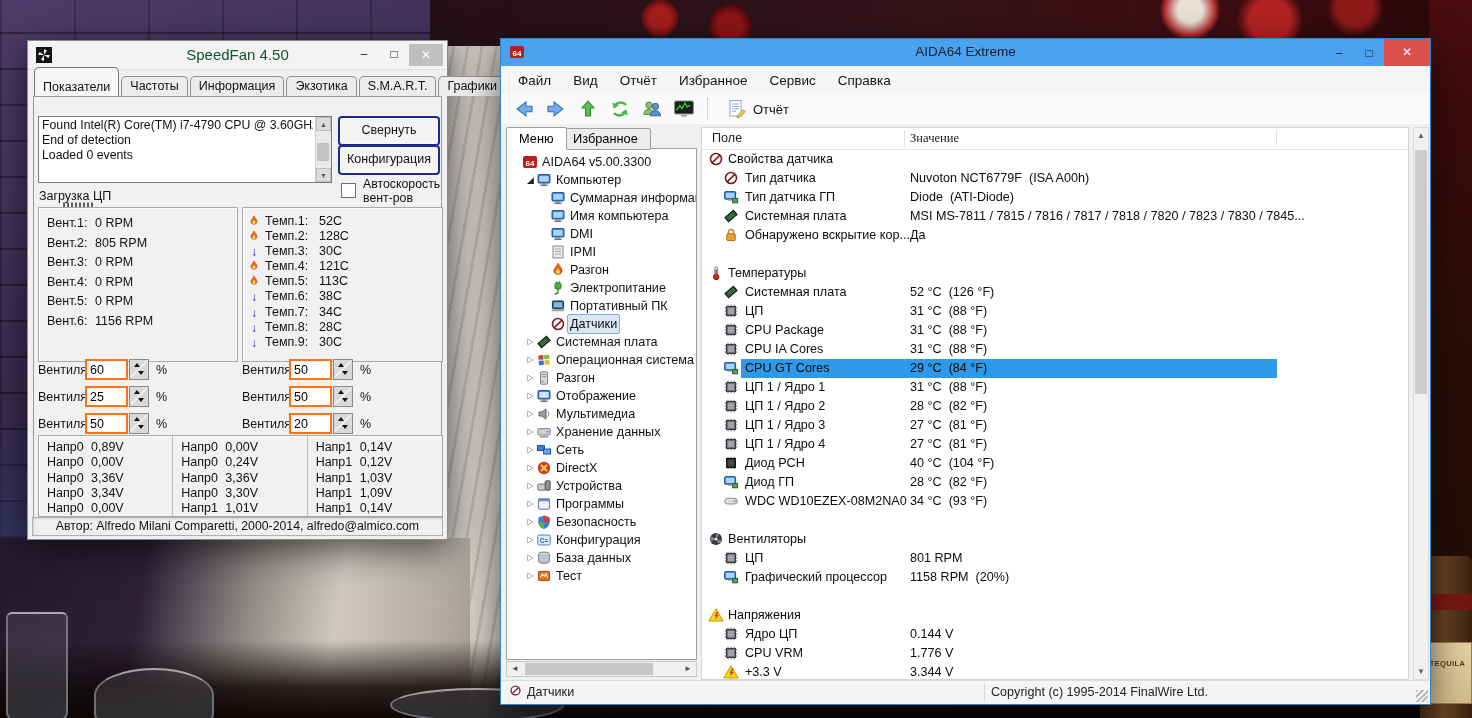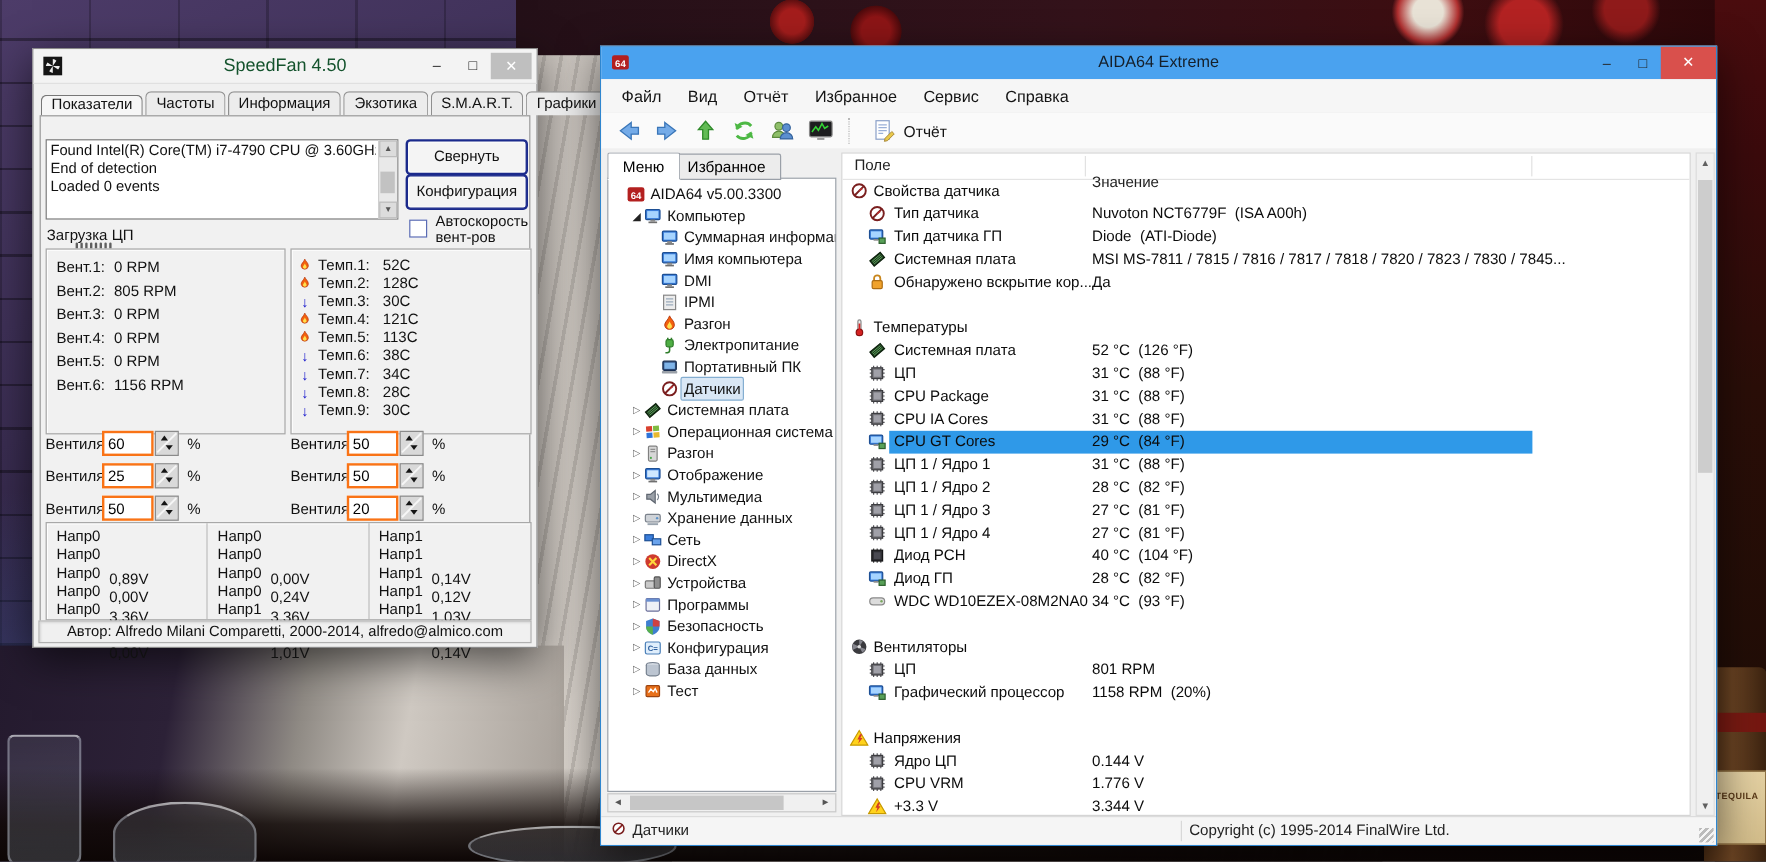--- a/index.html
+++ b/index.html
@@ -53,21 +53,21 @@
   #speedfan{left:27px;top:40px;width:419px;height:498px;background:#f0f0f0;
     border:1px solid #8a8a8a;font-size:12.5px;color:#111;}
   #sf-titlebar{position:absolute;left:0;top:0;right:0;height:28px;background:#f3f3f3;border-bottom:1px solid #e0e0e0;}
   #sf-title{position:absolute;left:0;right:0;top:5px;text-align:center;font-size:15px;color:#14532d;}
   #sf-icon{position:absolute;left:8px;top:6px;}
   #sf-controls{position:absolute;right:4px;top:3px;display:flex;}
   #sf-close{width:34px;height:22px;background:#bfbfbf;color:#fff;font-size:12px;text-align:center;line-height:22px;}
   .sf-tabs{position:absolute;left:6px;top:32px;right:4px;height:23px;display:flex;align-items:flex-end;}
   .sf-tab{border:1px solid #8f8f8f;border-bottom:none;border-radius:5px 5px 0 0;background:#ececec;
     padding:2px 8px 3px;margin-right:2px;font-size:12.5px;white-space:nowrap;}
-  .sf-tab.active{background:#f6f6f6;padding-top:0;position:relative;top:1px;border-color:#777;}
+  .sf-tab.active{background:#f6f6f6;padding-top:12px;position:relative;top:1px;border-color:#777;}
   #sf-body{position:absolute;left:5px;top:55px;right:5px;height:421px;border:1px solid #9a9a9a;background:#f1f1f1;}
   #sf-log{position:absolute;left:4px;top:19px;width:292px;height:65px;background:#fff;border:1px solid #7a7a7a;}
   #sf-log .lines{position:absolute;left:3px;top:1px;right:18px;font-size:12.3px;line-height:15px;white-space:nowrap;overflow:hidden;}
   .vsb{position:absolute;right:0;top:0;bottom:0;width:15px;background:#e9e9e9;border-left:1px solid #cfcfcf;}
   .vsb .arr{position:absolute;left:0;width:15px;height:14px;background:#dcdcdc;color:#555;
      font-size:7px;text-align:center;line-height:14px;border:1px solid #bdbdbd;box-sizing:border-box;}
   .vsb .thumb{position:absolute;left:1px;width:12px;background:#c2c2c2;}
   .sf-btn{position:absolute;left:305px;width:98px;height:26px;background:#f4f4f4;
     border:1px solid #1b2a8c;border-radius:3px;box-shadow:inset 0 0 0 1px #fbfbfb, 0 0 0 1px #1b2a8c;
     text-align:center;line-height:24px;font-size:12.5px;}
@@ -89,21 +89,21 @@
   .darr{color:#1414cc;font-weight:bold;font-size:12px;}
   .sf-spin{position:absolute;display:flex;align-items:center;}
   .sf-spin .lbl{width:47px;overflow:hidden;white-space:nowrap;}
   .sf-spin input{width:36px;height:17px;border:2px solid #f97316;font:12.5px "Liberation Sans",sans-serif;padding:0 0 0 3px;background:#fff;}
   .sf-spin .btn{width:18px;height:19px;background:#d9d9d9;border:1px solid #8a8a8a;margin-left:1px;}
   .sf-spin .unit{margin-left:7px;}
   #sf-volts{left:4px;top:338px;width:403px;height:80px;display:flex;}
   .sf-vcol{width:33.33%;box-sizing:border-box;padding:4px 0 0 8px;border-right:1px solid #bdbdbd;}
   .sf-vcol:last-child{border-right:none;}
   .sf-vrow{height:15.3px;line-height:15.3px;position:relative;}
-  .sf-vrow .v{position:absolute;left:44px;margin-top:36px;}
+  .sf-vrow .v{position:absolute;left:44px;}
   #sf-footer{position:absolute;left:4px;right:4px;bottom:3px;height:17px;border:1px solid #b0b0b0;
     box-shadow:inset 1px 1px 2px rgba(0,0,0,.12);text-align:center;font-size:12.3px;line-height:16px;background:#f0f0f0;}
   
   #aida{left:500px;top:38px;width:929px;height:665px;background:#f0f0f0;border:1px solid var(--accent-border);}
   #ad-titlebar{position:absolute;left:0;top:0;right:0;height:27px;background:var(--accent);}
   #ad-title{position:absolute;left:0;right:0;top:5px;text-align:center;font-size:13.5px;color:#15202b;}
   #ad-logo{position:absolute;left:8px;top:5px;}
   #ad-controls{position:absolute;right:0;top:0;display:flex;height:27px;align-items:center;}
   #ad-close{width:46px;height:27px;background:var(--close-red);color:#fff;text-align:center;line-height:26px;font-size:12px;}
   #ad-menubar{position:absolute;left:0;top:27px;right:0;height:28px;background:#f6f6f6;border-bottom:1px solid #e3e3e3;display:flex;align-items:center;padding-left:6px;}
@@ -127,21 +127,21 @@
   .tree-ic{flex:0 0 17px;height:16px;}
   .tree-lbl{padding:0 3px;font-size:12.6px;color:#111;}
   .tree-row.selected .tree-lbl{background:#d9e7f5;border:1px solid #84aed1;border-radius:2px;padding:0 2px;}
   #ad-tree-hsb{position:absolute;left:0;bottom:0;width:191px;height:16px;background:#f0f0f0;border:1px solid #c9c9c9;box-sizing:border-box;}
   #ad-tree-hsb .arr{position:absolute;top:0;width:16px;height:14px;color:#555;font-size:8px;text-align:center;line-height:14px;}
   #ad-tree-hsb .thumb{position:absolute;left:18px;top:1px;width:128px;height:12px;background:#c6c6c6;}
   
   #ad-right{position:absolute;left:200px;top:3px;width:708px;height:553px;background:#fff;border:1px solid #d5d5d5;box-sizing:border-box;overflow:hidden;}
   #ad-cols{height:21px;border-bottom:1px solid #e4e4e4;position:relative;font-size:12.6px;color:#222;}
   #ad-cols .c1{position:absolute;left:10px;top:3px;}
-  #ad-cols .c2{position:absolute;left:208px;top:17px;}
+  #ad-cols .c2{position:absolute;left:208px;top:3px;font-family:Liberation Serif, serif;}
   #ad-cols .div1{position:absolute;left:202px;top:2px;bottom:2px;border-left:1px solid #e2e2e2;}
   #ad-cols .div2{position:absolute;left:574px;top:2px;bottom:2px;border-left:1px solid #e2e2e2;}
   .pr-row{height:19px;position:relative;font-size:12.6px;color:#0c0c0c;}
   .pr-row .hl{position:absolute;left:39px;top:0;width:536px;height:19px;background:var(--selection);}
   .pr-ic{position:absolute;top:1px;width:16px;height:16px;}
   .pr-lbl{position:absolute;top:2px;white-space:nowrap;}
   .pr-val{position:absolute;left:208px;top:2px;white-space:pre;}
   .pr-spacer{height:19px;}
   
   #ad-vsb{position:absolute;right:1px;top:3px;width:16px;height:553px;background:#f0f0f0;border:1px solid #dcdcdc;box-sizing:border-box;}

